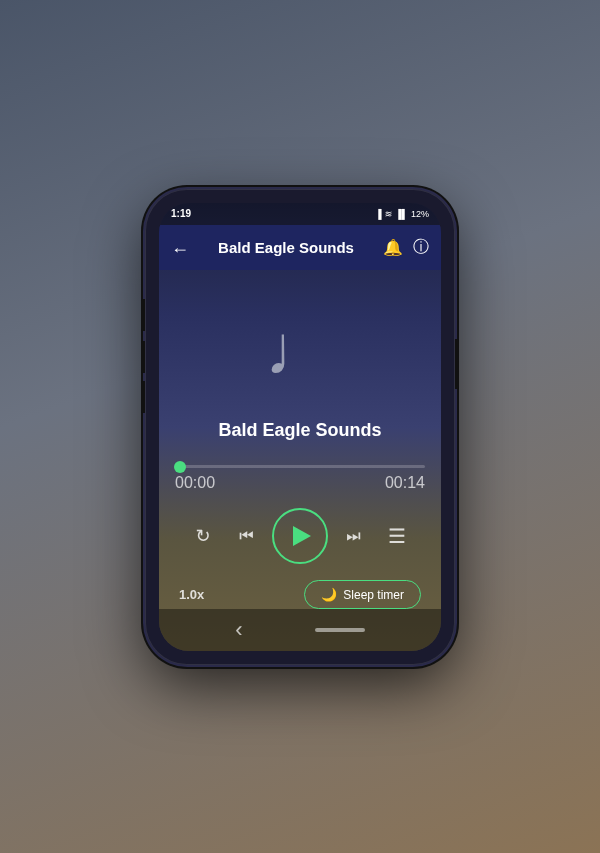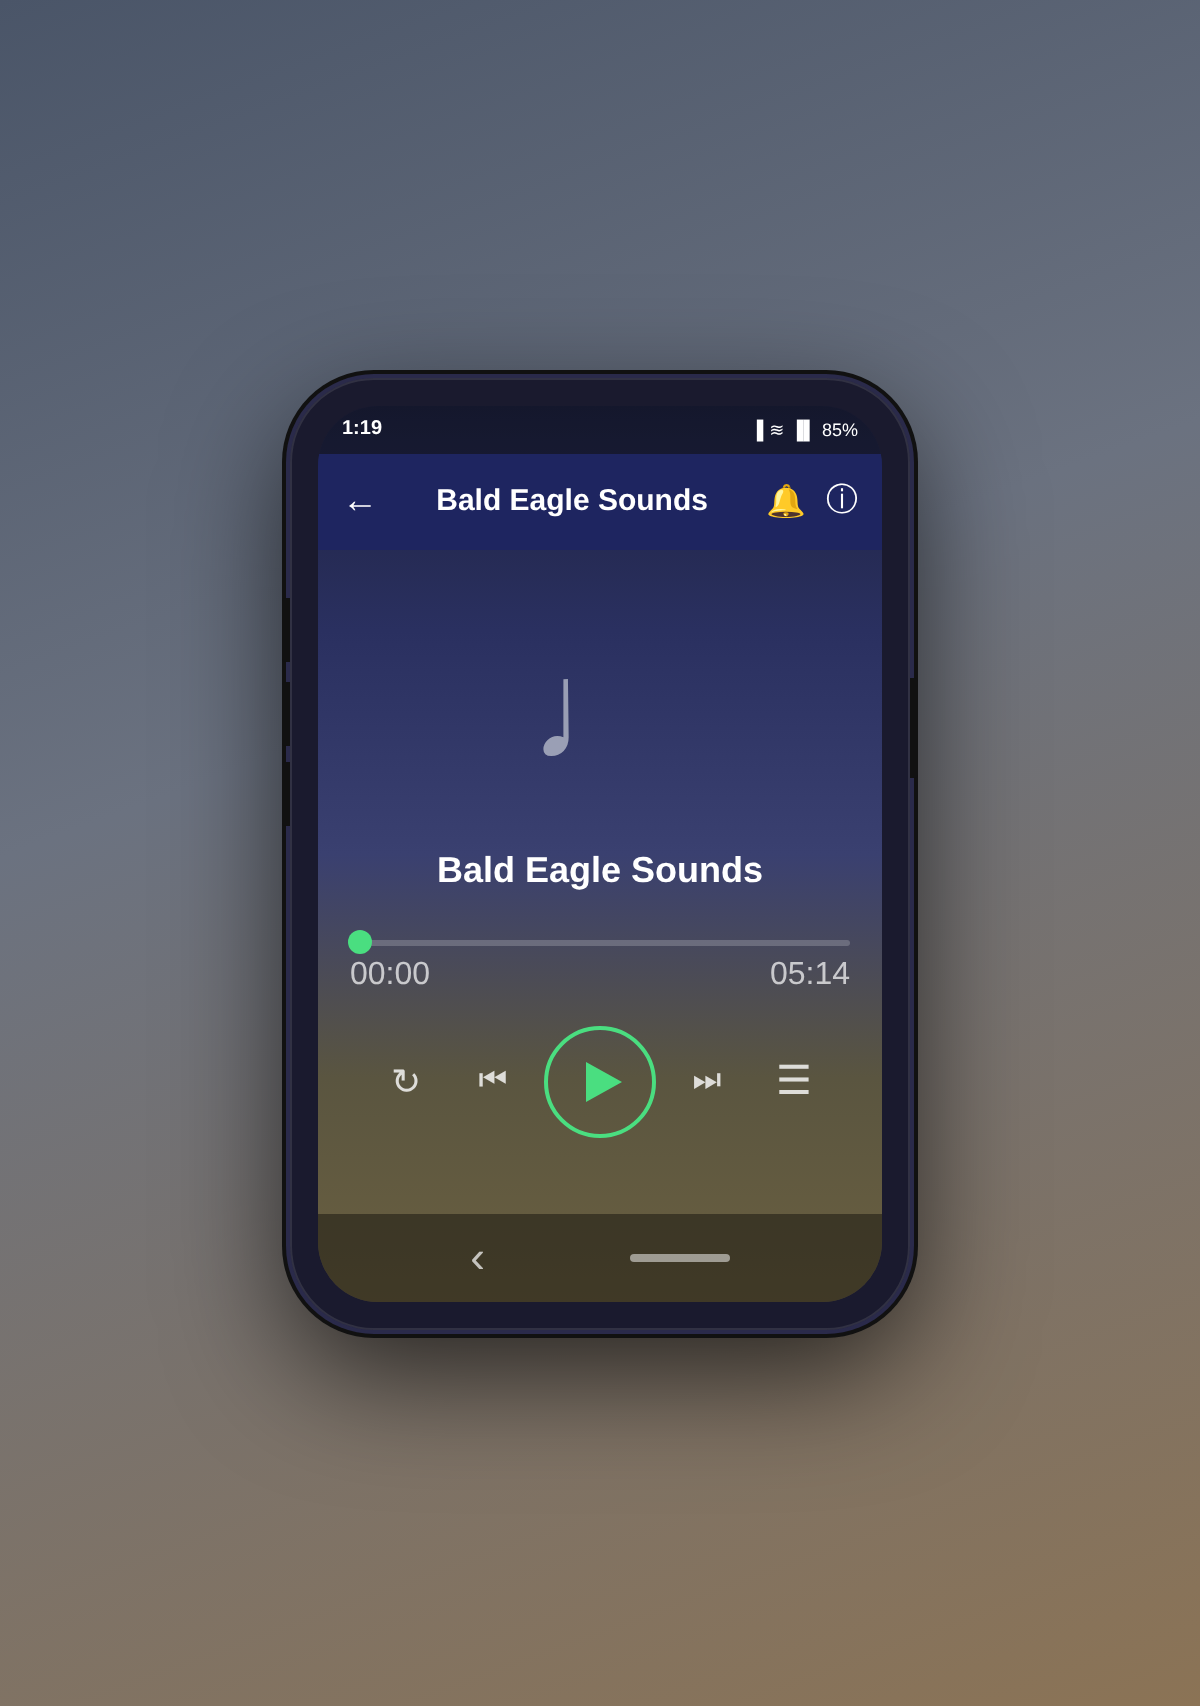--- a/index.html
+++ b/index.html
@@ -289,21 +289,21 @@
 <div class="phone-shell">
   <div class="phone-screen">
     <div class="screen-inner">
 
       <div class="status-bar">
         <span class="status-time">1:19</span>
         <div class="status-icons">
           <span>▐</span>
           <span>≋</span>
           <span>▐▌</span>
-          <span>85%</span>
+          <span>12%</span>
         </div>
       </div>
 
       <div class="top-bar">
         <span class="back-arrow">←</span>
         <span class="top-title">Bald Eagle Sounds</span>
         <div class="top-icons">
           <span>🔔</span>
           <span>ⓘ</span>
         </div>
@@ -319,21 +319,21 @@
           <div class="track-title">Bald Eagle Sounds</div>
         </div>
 
         <div class="progress-section">
           <div class="progress-bar-container">
             <div class="progress-fill"></div>
             <div class="progress-dot"></div>
           </div>
           <div class="progress-times">
             <span>00:00</span>
-            <span>05:14</span>
+            <span>00:14</span>
           </div>
         </div>
 
         <div class="controls">
           <div class="ctrl-btn">
             <span style="font-size:18px;">↻</span>
           </div>
           <div class="ctrl-btn">
             <span style="font-size:16px;">⏮</span>
           </div>
@@ -341,20 +341,27 @@
             <div class="play-triangle"></div>
           </div>
           <div class="ctrl-btn">
             <span style="font-size:16px;">⏭</span>
           </div>
           <div class="ctrl-btn">
             <span style="font-size:20px;">☰</span>
           </div>
         </div>
 
+        <div class="bottom-row">
+          <span class="speed-label">1.0x</span>
+          <button class="sleep-btn">
+            <span class="sleep-moon">🌙</span>
+            <span>Sleep timer</span>
+          </button>
+        </div>
 
       </div>
 
       <div class="bottom-nav">
         <span class="nav-btn" style="font-size:22px;">‹</span>
         <div class="home-pill"></div>
       </div>
 
     </div>
   </div>

